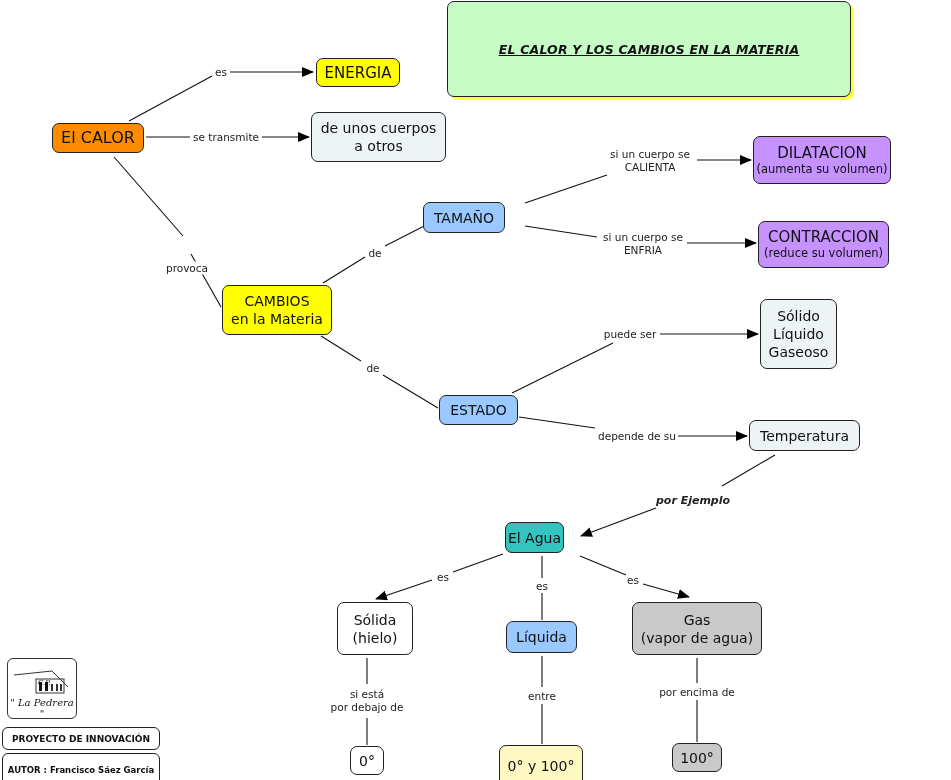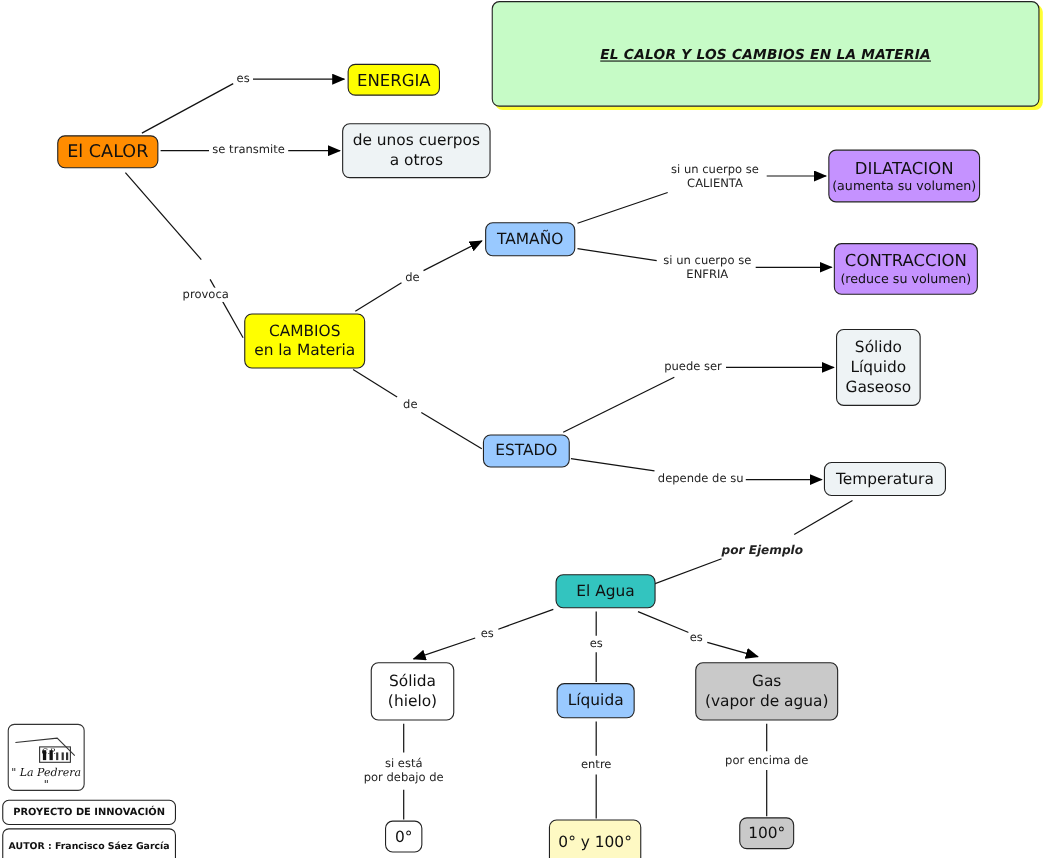--- a/index.html
+++ b/index.html
@@ -5,21 +5,21 @@
   html, body { margin:0; padding:0; }
   body { width:951px; height:780px; position:relative; background:#ffffff; overflow:hidden;
          font-family:"DejaVu Sans", sans-serif; color:#111; }
   svg#links { position:absolute; left:0; top:0; width:951px; height:780px; }
   .node { position:absolute; border:1px solid #222; border-radius:7px; box-sizing:border-box;
           display:flex; flex-direction:column; align-items:center; justify-content:center;
           text-align:center; font-size:14px; line-height:18px; white-space:nowrap; }
   .lbl { position:absolute; font-size:10.5px; line-height:13px; text-align:center; background:#fff;
          white-space:nowrap; color:#222; transform:translate(-50%,-50%); padding:0 1px; }
   .lbl.bold { font-weight:bold; font-style:italic; font-size:11px; background:transparent; }
-  .title-box { position:absolute; left:447px; top:1px; width:498px; height:96px; background:#c6fbc6;
+  .title-box { position:absolute; left:447px; top:1px; width:404px; height:96px; background:#c6fbc6;
                border:1px solid #222; border-radius:7px; box-sizing:border-box; box-shadow:3px 3px 0 #ffff33;
                display:flex; align-items:center; justify-content:center; }
   .title-text { font-family:"DejaVu Sans", sans-serif; font-weight:bold; font-style:italic; font-size:12.5px;
                 text-decoration:underline; letter-spacing:0.2px; }
   .small { font-size:11.5px; line-height:15px; }
   .footer { position:absolute; border:1px solid #222; border-radius:6px; box-sizing:border-box; background:#fff;
             font-size:9px; font-weight:bold; display:flex; align-items:center; justify-content:center; }
   .logo { position:absolute; left:7px; top:658px; width:70px; height:61px; border:1px solid #333;
           border-radius:6px; background:#fff; box-sizing:border-box; }
 </style>
@@ -99,21 +99,21 @@
 <div class="node" style="left:311px;top:112px;width:135px;height:50px;background:#eef3f5;">
   <span>de unos cuerpos</span>
   <span>a otros</span>
 </div>
 
 <div class="node" style="left:222px;top:285px;width:110px;height:50px;background:#ffff00;">
   <span>CAMBIOS</span>
   <span>en la Materia</span>
 </div>
 
-<div class="node" style="left:441px;top:202px;width:82px;height:31px;background:#99c9ff;">
+<div class="node" style="left:423px;top:202px;width:82px;height:31px;background:#99c9ff;">
   <span>TAMAÑO</span>
 </div>
 
 <div class="node" style="left:753px;top:136px;width:138px;height:48px;background:#c592ff;">
   <span style="font-size:15px;">DILATACION</span>
   <span class="small">(aumenta su volumen)</span>
 </div>
 
 <div class="node" style="left:758px;top:221px;width:131px;height:47px;background:#c592ff;">
   <span style="font-size:15px;">CONTRACCION</span>
@@ -127,21 +127,21 @@
 <div class="node" style="left:760px;top:299px;width:77px;height:70px;background:#eef3f5;">
   <span>Sólido</span>
   <span>Líquido</span>
   <span>Gaseoso</span>
 </div>
 
 <div class="node" style="left:749px;top:420px;width:111px;height:31px;background:#eef3f5;">
   <span>Temperatura</span>
 </div>
 
-<div class="node" style="left:505px;top:522px;width:91px;height:31px;background:#33c4bf;">
+<div class="node" style="left:505px;top:522px;width:59px;height:31px;background:#33c4bf;">
   <span>El Agua</span>
 </div>
 
 <div class="node" style="left:337px;top:602px;width:76px;height:53px;background:#ffffff;">
   <span>Sólida</span>
   <span>(hielo)</span>
 </div>
 
 <div class="node" style="left:506px;top:621px;width:71px;height:32px;background:#99c9ff;">
   <span>Líquida</span>

